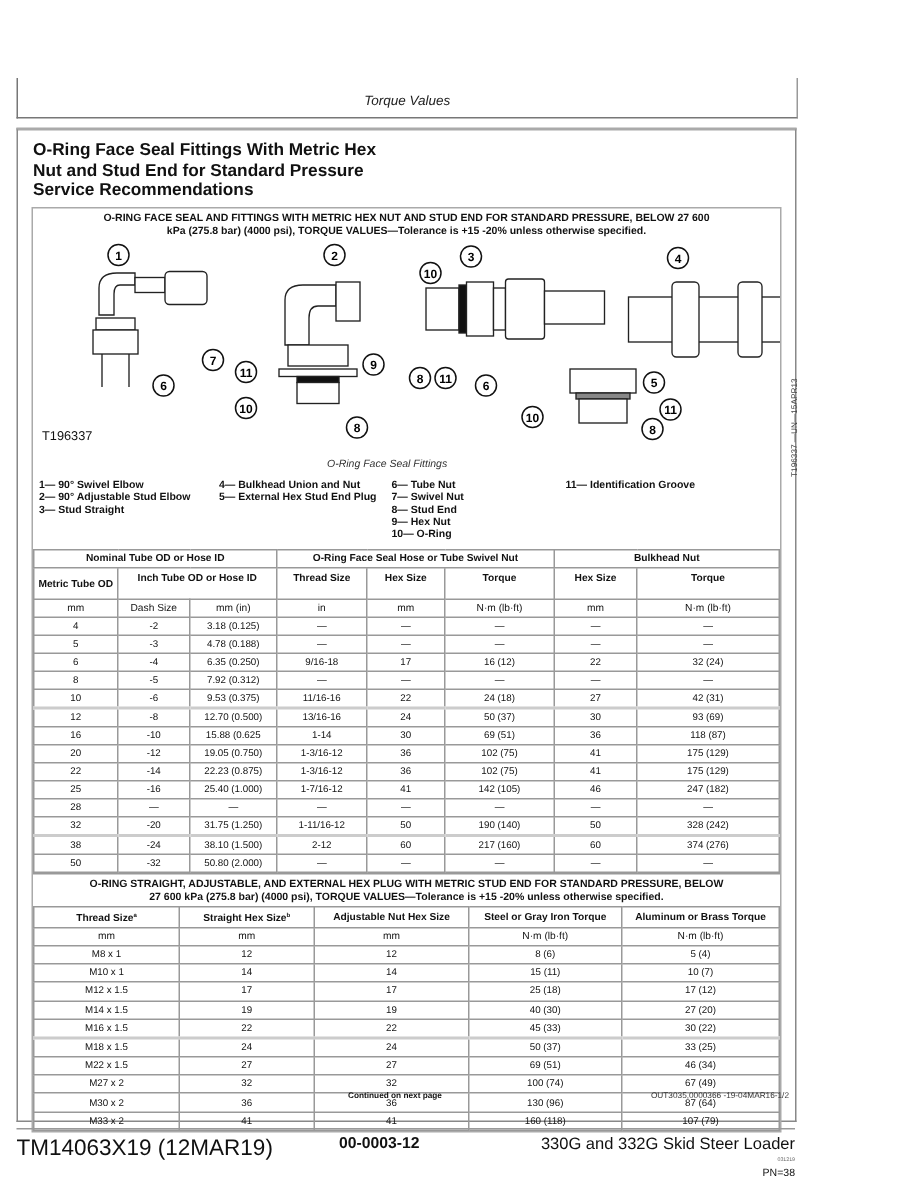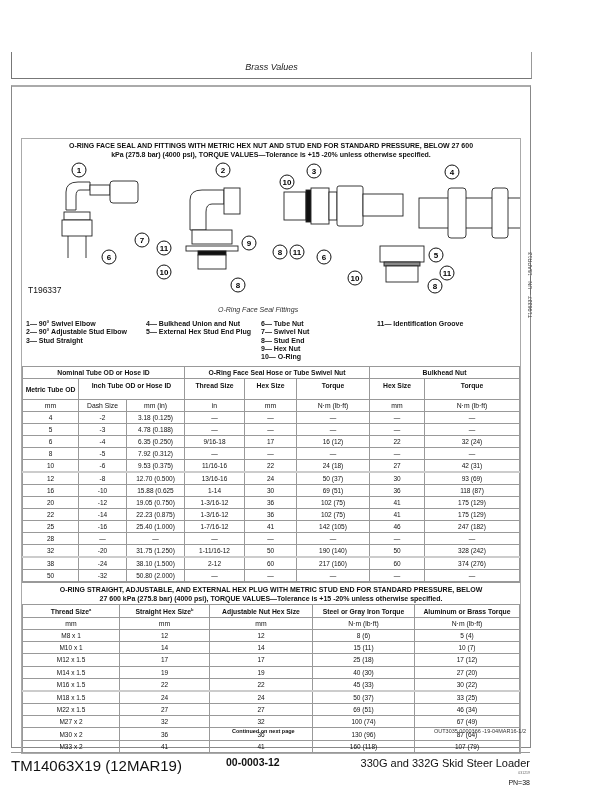--- a/index.html
+++ b/index.html
@@ -34,24 +34,29 @@
   .ft-right { position:absolute; right:82px; top:757px; font-size:11px; }
   .ft-tiny { position:absolute; right:82px; top:771px; font-size:3.5px; color:#666; }
   .ft-pn { position:absolute; right:82px; top:779px; font-size:7px; }
   .callout circle { fill:#fff; stroke:#111; stroke-width:1; }
   .callout text { font-size:8px; font-weight:bold; text-anchor:middle; font-family:"Liberation Sans", sans-serif; }
 </style>
 </head>
 <body>
 
 <div class="hdr-box">
-  <span>Brass Values</span>
+  <span>Torque Values</span>
 </div>
 
 <div class="main-box">
+  <div class="title">
+    <div>O-Ring Face Seal Fittings With Metric Hex</div>
+    <div>Nut and Stud End for Standard Pressure</div>
+    <div>Service Recommendations</div>
+  </div>
 
   <div class="inner">
     <div class="sec-head">
       <div>O-RING FACE SEAL AND FITTINGS WITH METRIC HEX NUT AND STUD END FOR STANDARD PRESSURE, BELOW 27 600</div>
       <div>kPa (275.8 bar) (4000 psi), TORQUE VALUES—Tolerance is +15 -20% unless otherwise specified.</div>
     </div>
 
     <div class="figure">
       <svg width="498" height="160" style="position:absolute;left:0;top:0;">
         <g fill="#fff" stroke="#222" stroke-width="0.9">

